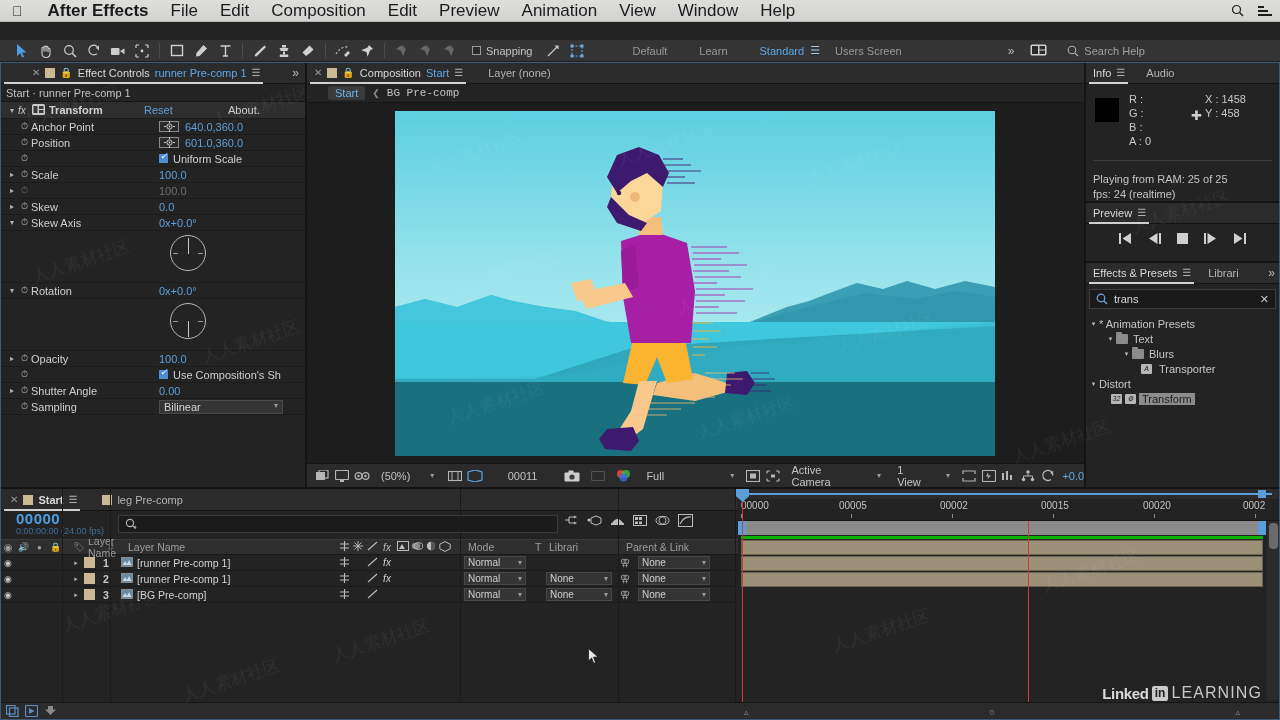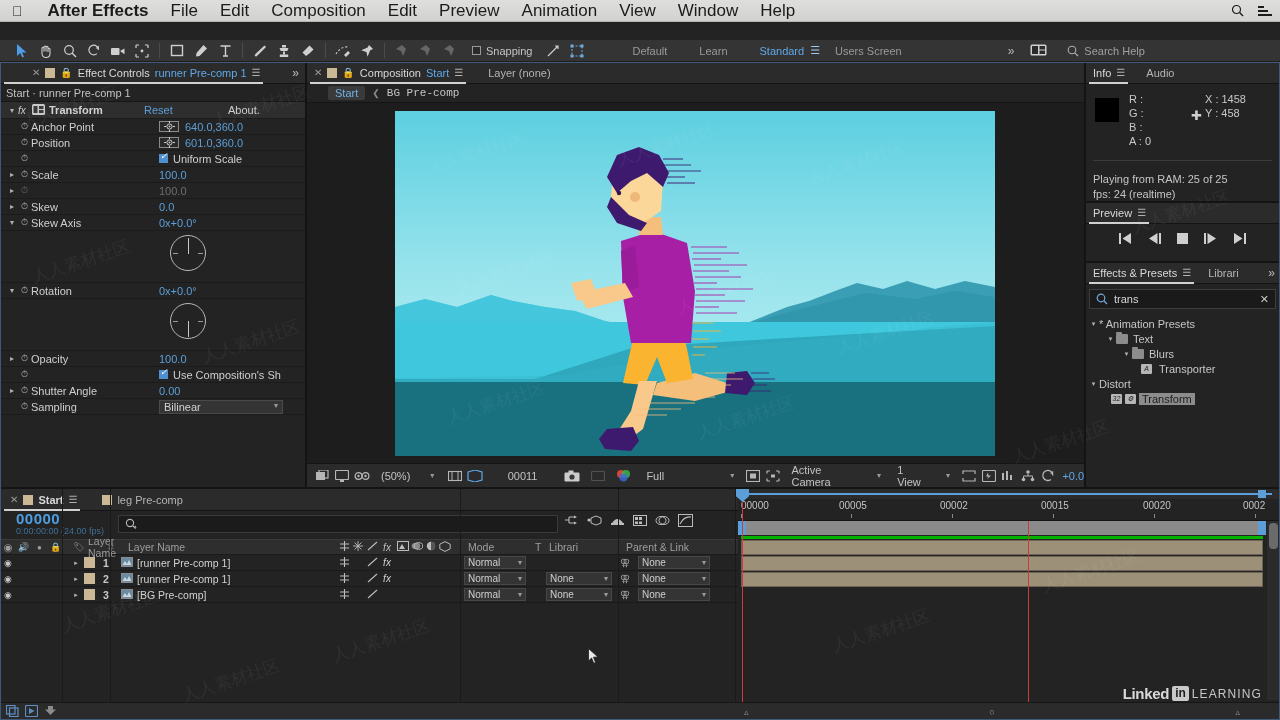--- a/index.html
+++ b/index.html
@@ -243,21 +243,21 @@
   }
   .lilogo {
     position: absolute; right: 18px; bottom: 18px; display: flex; align-items: center; gap: 3px;
     opacity: .92;
   }
   .lilogo .w { color: #e8e8e8; font-weight: bold; font-size: 15px; letter-spacing: -.3px; }
   .lilogo .in {
     background: #d8d8d8; color: #1d1d1d; font-weight: bold; font-size: 12px;
     padding: 0 3px; border-radius: 2px; line-height: 15px;
   }
-  .lilogo .lrn { color: #d5d5d5; font-size: 12px; letter-spacing: 1.1px; }
+  .lilogo .lrn { color: #d5d5d5; font-size: 16px; letter-spacing: 1.1px; }
 
   
   .cursor { position: absolute; left: 588px; top: 648px; width: 11px; height: 16px; }
 
   
   .wm { position: absolute; color: rgba(255,255,255,.055); font-size: 17px; pointer-events: none;
         transform: rotate(-18deg); white-space: nowrap; font-family: "DejaVu Sans", sans-serif; }
   .panborder { position: absolute; border: 1px solid #141414; pointer-events: none; }
 </style>
 </head>

